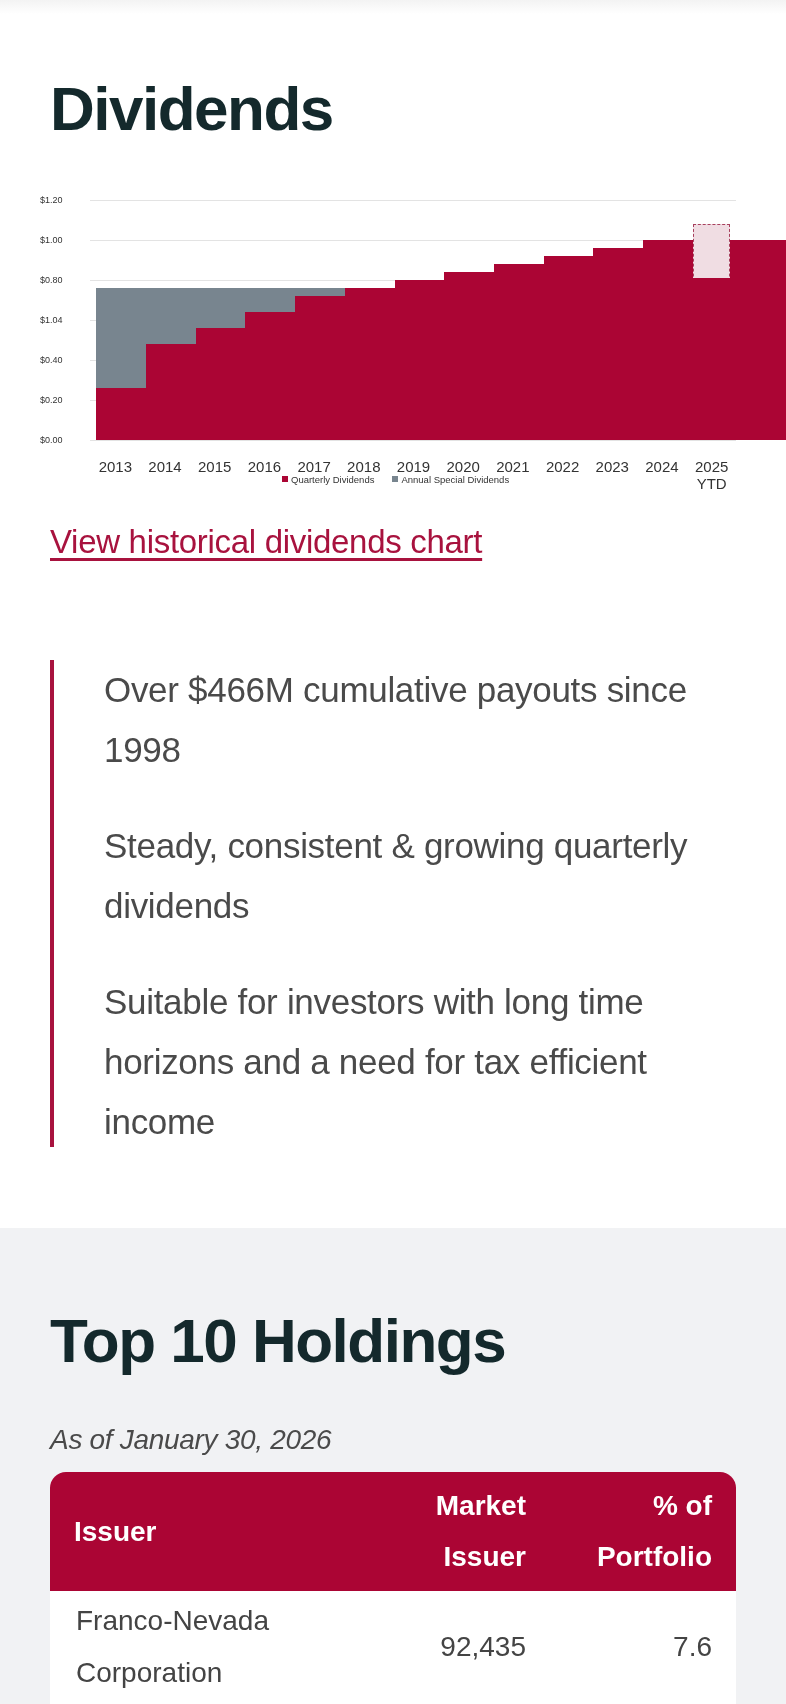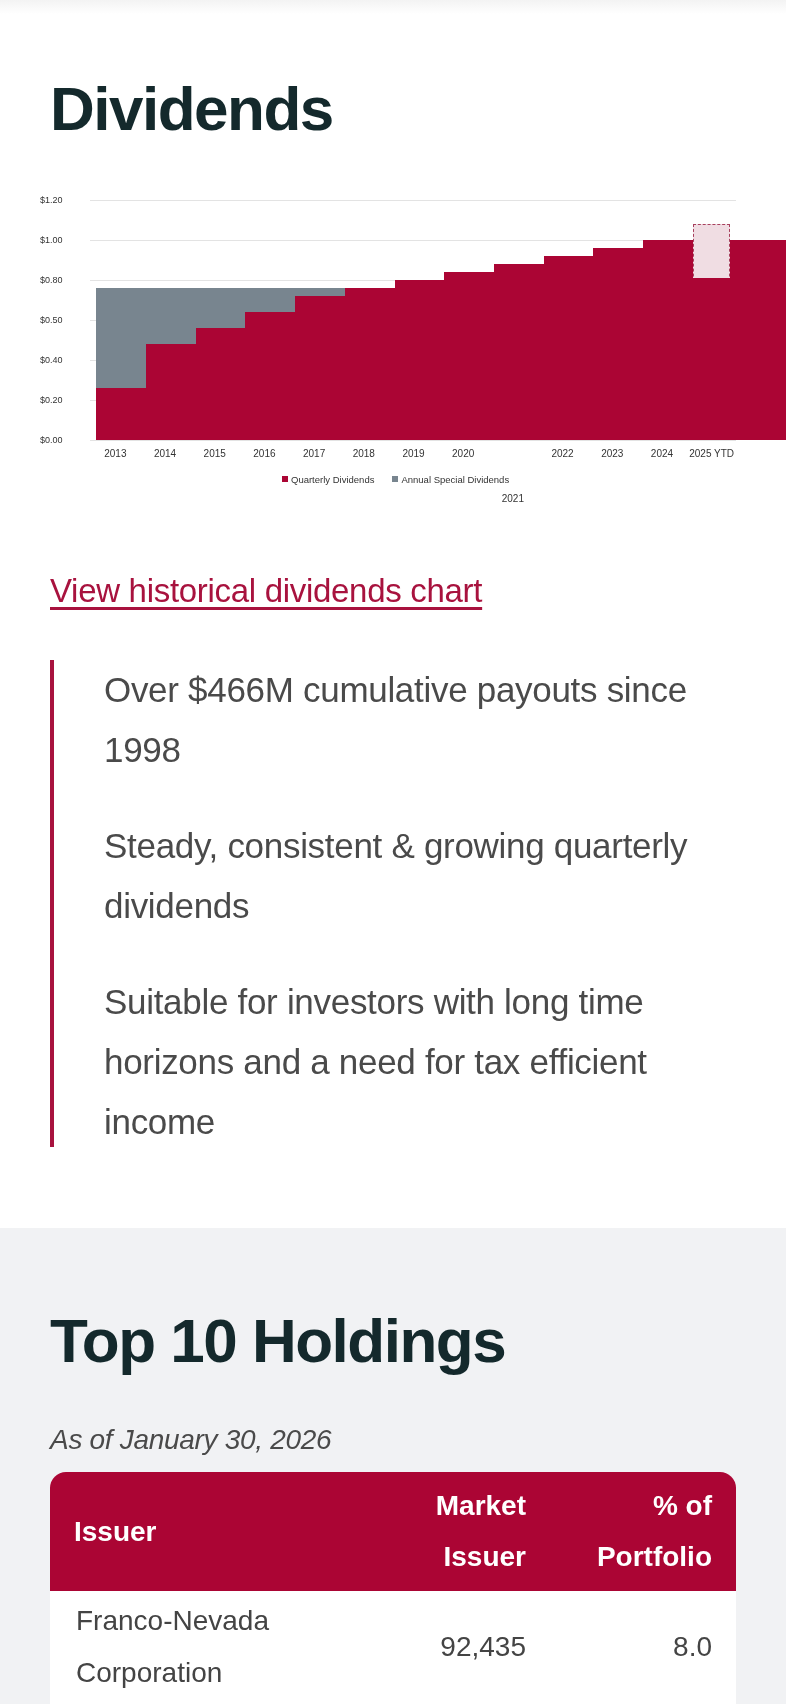--- a/index.html
+++ b/index.html
@@ -8,24 +8,24 @@
   .h1 { position:absolute; left:50px; margin:0; font-weight:700; font-size:62px; letter-spacing:-1.5px; color:#14292c; line-height:1; }
   #div-title { top:78px; }
   .chart { position:absolute; left:0; top:180px; width:786px; height:320px; }
   .ytick { position:absolute; left:40px; width:42px; font-size:9px; color:#333; transform:translateY(-50%); }
   .grid { position:absolute; left:90px; width:646px; height:1px; background:#e3e3e3; }
   .bar { position:absolute; width:37px; }
   .seg { position:absolute; left:0; width:100%; display:flex; align-items:center; justify-content:center; color:#fff; font-size:9.5px; font-weight:700; }
   .seg.q { background:#ab0534; }
   .seg.s { background:#78858f; }
   .seg.ytd { background:#f0dde3; border:1px dashed #a8405e; box-sizing:border-box; }
-  .xlbl { position:absolute; top:448px; width:60px; margin-left:-11px; text-align:center; font-size:10px; color:#333; }
+  .xlbl { position:absolute; top:458px; width:60px; margin-left:-11px; text-align:center; font-size:15px; color:#333; }
   .legend { position:absolute; top:474px; left:282px; font-size:9.5px; color:#333; display:flex; gap:18px; }
   .legend .sw { display:inline-block; width:6px; height:6px; margin-right:3px; vertical-align:1px; }
-  .link { position:absolute; left:50px; top:572px; font-size:33px; color:#a8123e; text-decoration:underline; text-decoration-thickness:3px; text-underline-offset:5px; letter-spacing:-0.3px; }
+  .link { position:absolute; left:50px; top:523px; font-size:33px; color:#a8123e; text-decoration:underline; text-decoration-thickness:3px; text-underline-offset:5px; letter-spacing:-0.3px; }
   .quote { position:absolute; left:50px; top:660px; width:686px; height:487px; border-left:4px solid #a8123e; box-sizing:border-box; }
   .quote p { margin:0 0 36px 50px; font-size:35px; line-height:60px; color:#4a4a4a; letter-spacing:-0.3px; width:620px; }
   .grey { position:absolute; left:0; top:1228px; width:786px; height:476px; background:#f1f2f4; }
   #hold-title { top:1310px; }
   .asof { position:absolute; left:50px; top:1424px; font-size:28px; font-style:italic; color:#4a4a4a; letter-spacing:-0.3px; }
   .table { position:absolute; left:50px; top:1472px; width:686px; height:232px; border-radius:16px 16px 0 0; overflow:hidden; background:#fff; }
   .thead { height:119px; background:#ab0534; color:#fff; font-weight:700; font-size:28px; position:relative; }
   .th { position:absolute; line-height:51px; }
   .th.issuer { left:24px; top:34px; }
   .th.mv { right:210px; top:8px; text-align:right; }
@@ -69,32 +69,32 @@
       <div>% of</div>
       <div>Portfolio</div>
     </div>
   </div>
   <div class="trow">
     <div class="td issuer">
       <div>Franco-Nevada</div>
       <div>Corporation</div>
     </div>
     <div class="td mv">92,435</div>
-    <div class="td pct">8.0</div>
+    <div class="td pct">7.6</div>
   </div>
 </div>
 
 <div class="grid" style="top: 440px;"></div>
 <div class="ytick" style="top: 440px;">$0.00</div>
 <div class="grid" style="top: 400px;"></div>
 <div class="ytick" style="top: 400px;">$0.20</div>
 <div class="grid" style="top: 360px;"></div>
 <div class="ytick" style="top: 360px;">$0.40</div>
 <div class="grid" style="top: 320px;"></div>
-<div class="ytick" style="top: 320px;">$0.50</div>
+<div class="ytick" style="top: 320px;">$1.04</div>
 <div class="grid" style="top: 280px;"></div>
 <div class="ytick" style="top: 280px;">$0.80</div>
 <div class="grid" style="top: 240px;"></div>
 <div class="ytick" style="top: 240px;">$1.00</div>
 <div class="grid" style="top: 200px;"></div>
 <div class="ytick" style="top: 200px;">$1.20</div>
 <div class="bar seg q" style="left: 96.3462px; top: 388px; height: 52px;">0.26</div>
 <div class="bar seg s" style="left: 96.3462px; top: 288px; height: 100px;">0.50</div>
 <div class="xlbl" style="left: 96.3462px;">2013</div>
 <div class="bar seg q" style="left: 146.038px; top: 344px; height: 96px;">0.48</div>
@@ -109,21 +109,21 @@
 <div class="bar seg q" style="left: 295.115px; top: 296px; height: 144px;">0.72</div>
 <div class="bar seg s" style="left: 295.115px; top: 288px; height: 8px;">0.04</div>
 <div class="xlbl" style="left: 295.115px;">2017</div>
 <div class="bar seg q" style="left: 344.808px; top: 288px; height: 152px;">0.76</div>
 <div class="xlbl" style="left: 344.808px;">2018</div>
 <div class="bar seg q" style="left: 394.5px; top: 280px; height: 160px;">0.80</div>
 <div class="xlbl" style="left: 394.5px;">2019</div>
 <div class="bar seg q" style="left: 444.192px; top: 272px; height: 168px;">0.84</div>
 <div class="xlbl" style="left: 444.192px;">2020</div>
 <div class="bar seg q" style="left: 493.885px; top: 264px; height: 176px;">0.88</div>
-<div class="xlbl" style="left: 493.885px; margin-top: 45px;">2021</div>
+<div class="xlbl" style="left: 493.885px;">2021</div>
 <div class="bar seg q" style="left: 543.577px; top: 256px; height: 184px;">0.92</div>
 <div class="xlbl" style="left: 543.577px;">2022</div>
 <div class="bar seg q" style="left: 593.269px; top: 248px; height: 192px;">0.96</div>
 <div class="xlbl" style="left: 593.269px;">2023</div>
 <div class="bar seg q" style="left: 642.962px; top: 240px; height: 200px;">1.00</div>
 <div class="xlbl" style="left: 642.962px;">2024</div>
 <div class="bar seg ytd" style="left: 692.654px; top: 224px; height: 216px; width: 37px;"></div>
 <div class="bar seg q" style="left: 692.654px; top: 278px; height: 162px;">0.81</div>
 <div class="xlbl" style="left: 692.654px;">2025 YTD</div>
 <div class="legend">

